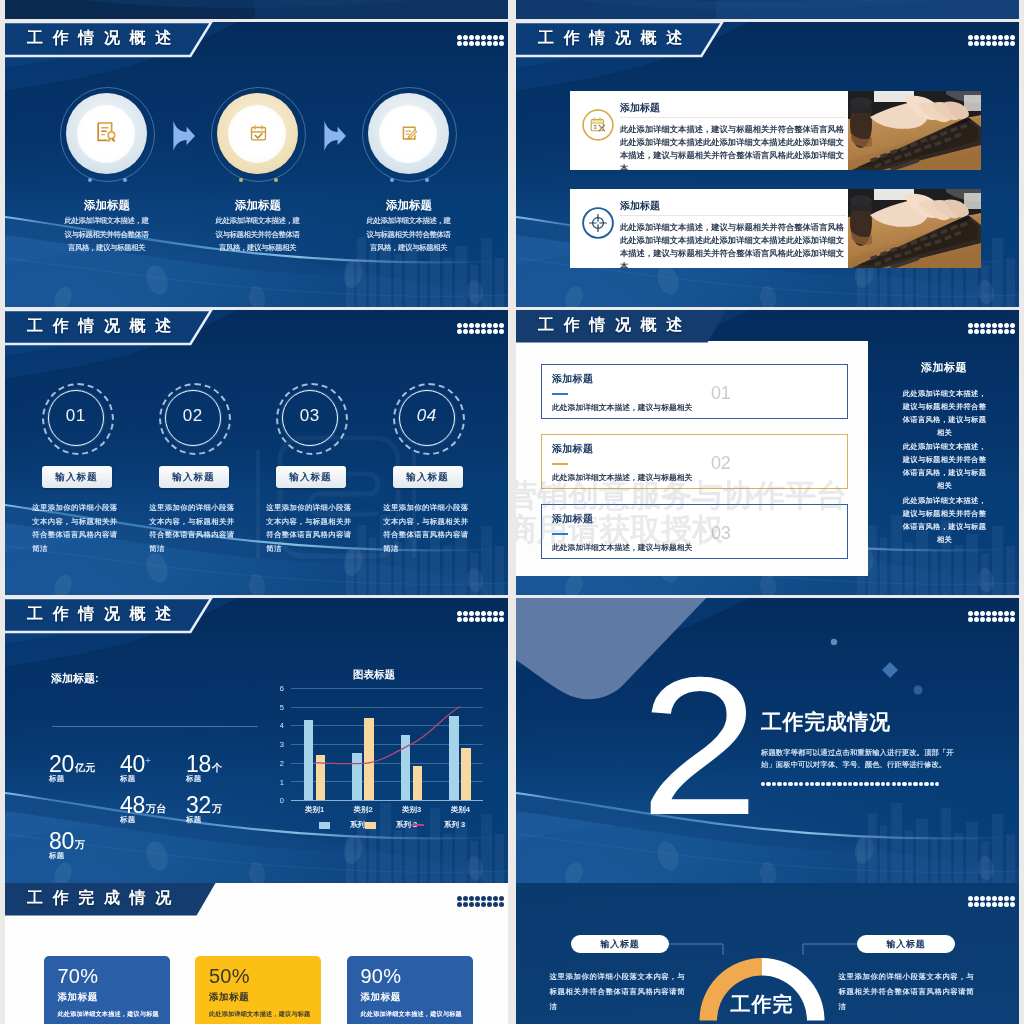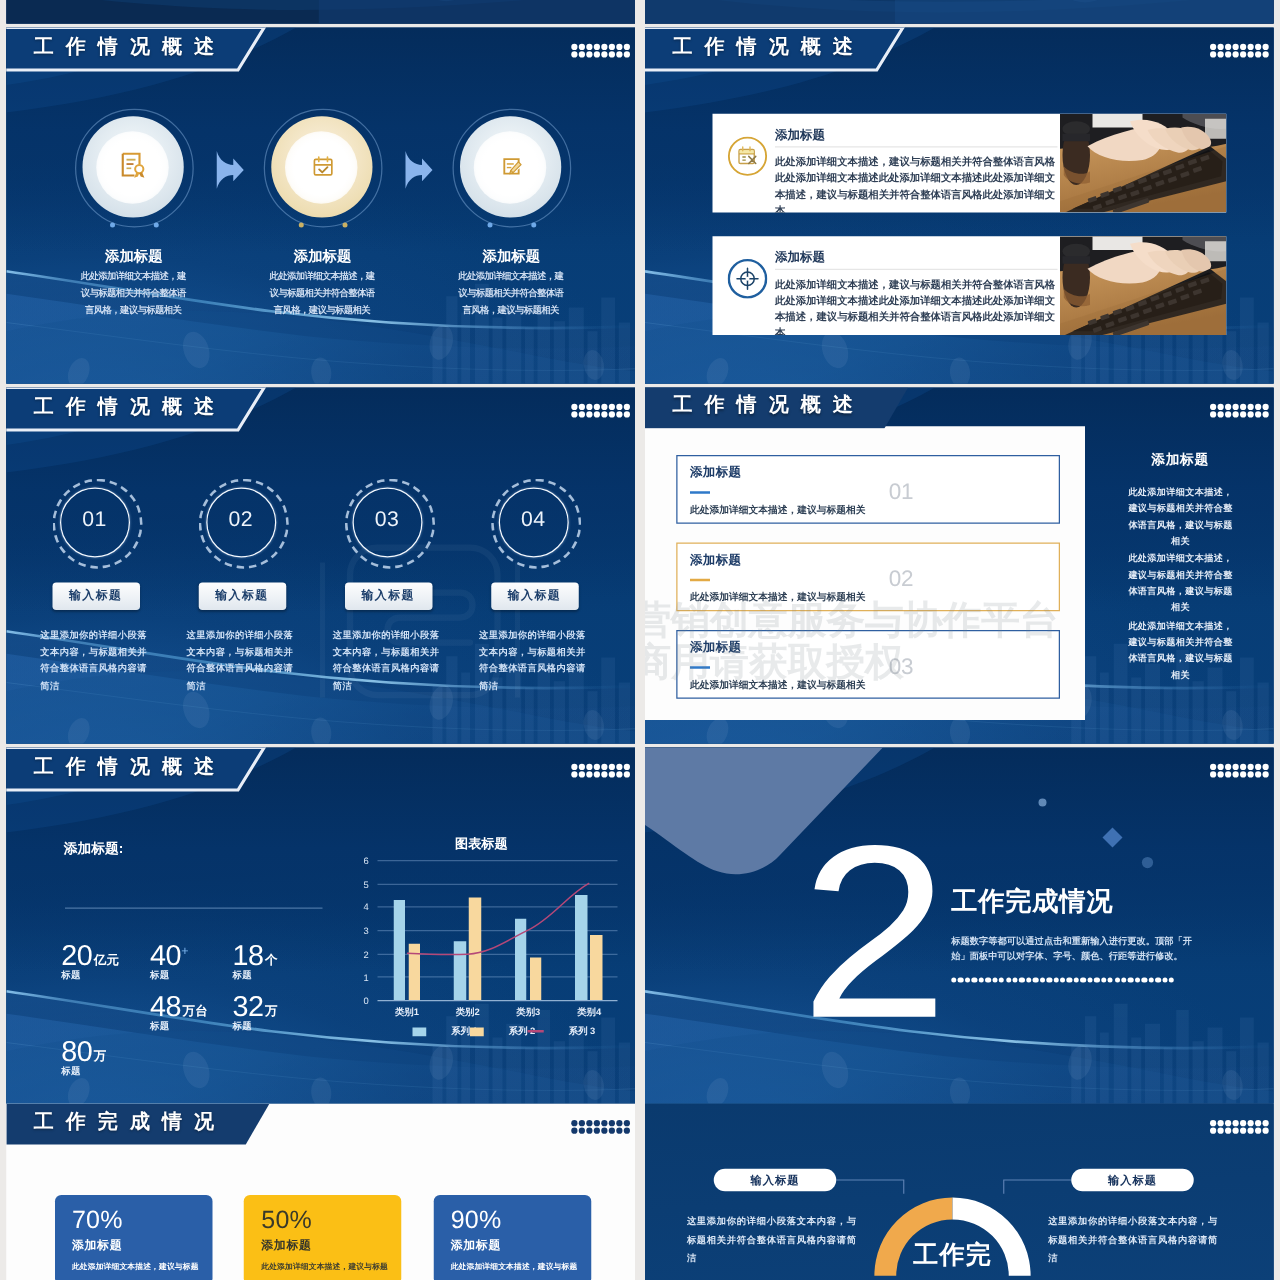--- a/index.html
+++ b/index.html
@@ -587,21 +587,21 @@
   <div class="s3-col" style="position:absolute;left:261.3px;top:73px;width:88px;">
     <div class="s3-dash" style="left:9.4px;top:0.3px;width:68px;height:68px;"></div>
     <div class="s3-ring" style="left:16px;top:7px;width:54px;height:54px;"></div>
     <div class="s3-num" style="top:24px;left:9.4px;width:68px;">03</div>
     <div class="s3-btn" style="left:9.3px;top:83px;width:70px;height:22px;line-height:22px;">输入标题</div>
     <div class="s3-b" style="left:0px;top:118px;width:89px;">这里添加你的详细小段落文本内容，与标题相关并符合整体语言风格内容请简洁</div>
   </div>
   <div class="s3-col" style="position:absolute;left:378.3px;top:73px;width:88px;">
     <div class="s3-dash" style="left:9.4px;top:0.3px;width:68px;height:68px;"></div>
     <div class="s3-ring" style="left:16px;top:7px;width:54px;height:54px;"></div>
-    <div class="s3-num" style="top:24px;left:9.4px;width:68px;">04</div>
+    <div class="s3-num" style="top:24px;left:9.4px;width:68px;font-style:italic;">04</div>
     <div class="s3-btn" style="left:9.3px;top:83px;width:70px;height:22px;line-height:22px;">输入标题</div>
     <div class="s3-b" style="left:0px;top:118px;width:89px;">这里添加你的详细小段落文本内容，与标题相关并符合整体语言风格内容请简洁</div>
   </div>
 </div>
 
 <div class="slide sR r2">
 
 <div class="bgA"></div>
 <div class="bgDark"></div>
 <svg class="svgart" viewBox="0 0 503 285" preserveAspectRatio="none">
@@ -821,21 +821,21 @@
   </div>
   <div class="stat" style="left:115px;top:196px;">
     <div><span class="v">48</span><span class="u">万台</span></div>
     <div class="l">标题</div>
   </div>
   <div class="stat" style="left:181px;top:196px;">
     <div><span class="v">32</span><span class="u">万</span></div>
     <div class="l">标题</div>
   </div>
 
-  <div class="chart" style="left:276px;top:50px;width:233px;height:200px;">
+  <div class="chart" style="left:265px;top:50px;width:233px;height:200px;">
     <div class="ctitle" style="top:20px;left:0;width:208px;">图表标题</div>
 
     <div class="ytick" style="left:0px;top:36px;width:14px;">6</div>
     <div class="ytick" style="left:0px;top:54.7px;width:14px;">5</div>
     <div class="ytick" style="left:0px;top:73.4px;width:14px;">4</div>
     <div class="ytick" style="left:0px;top:92.1px;width:14px;">3</div>
     <div class="ytick" style="left:0px;top:110.8px;width:14px;">2</div>
     <div class="ytick" style="left:0px;top:129.5px;width:14px;">1</div>
     <div class="ytick" style="left:0px;top:148.2px;width:14px;">0</div>
 

